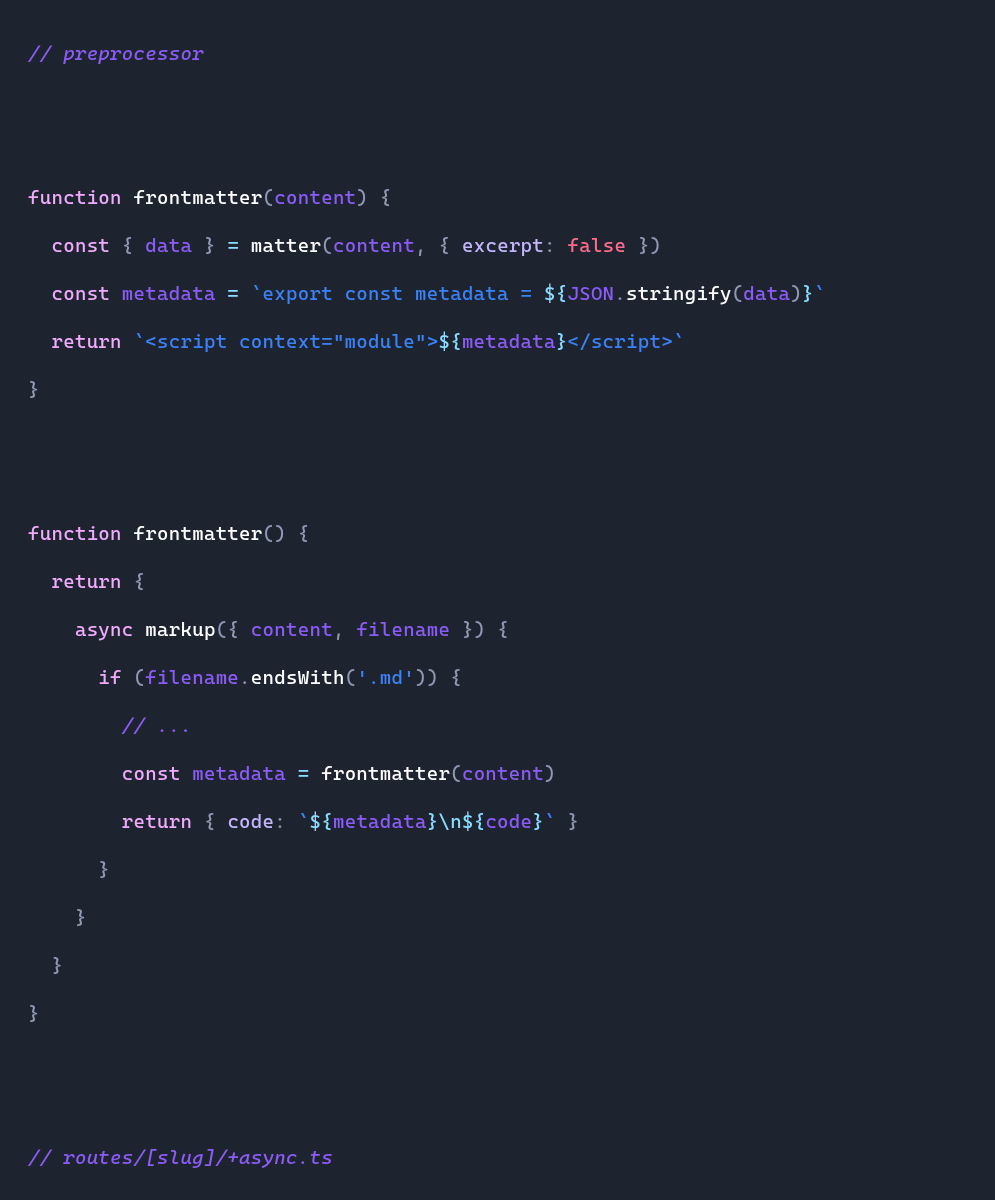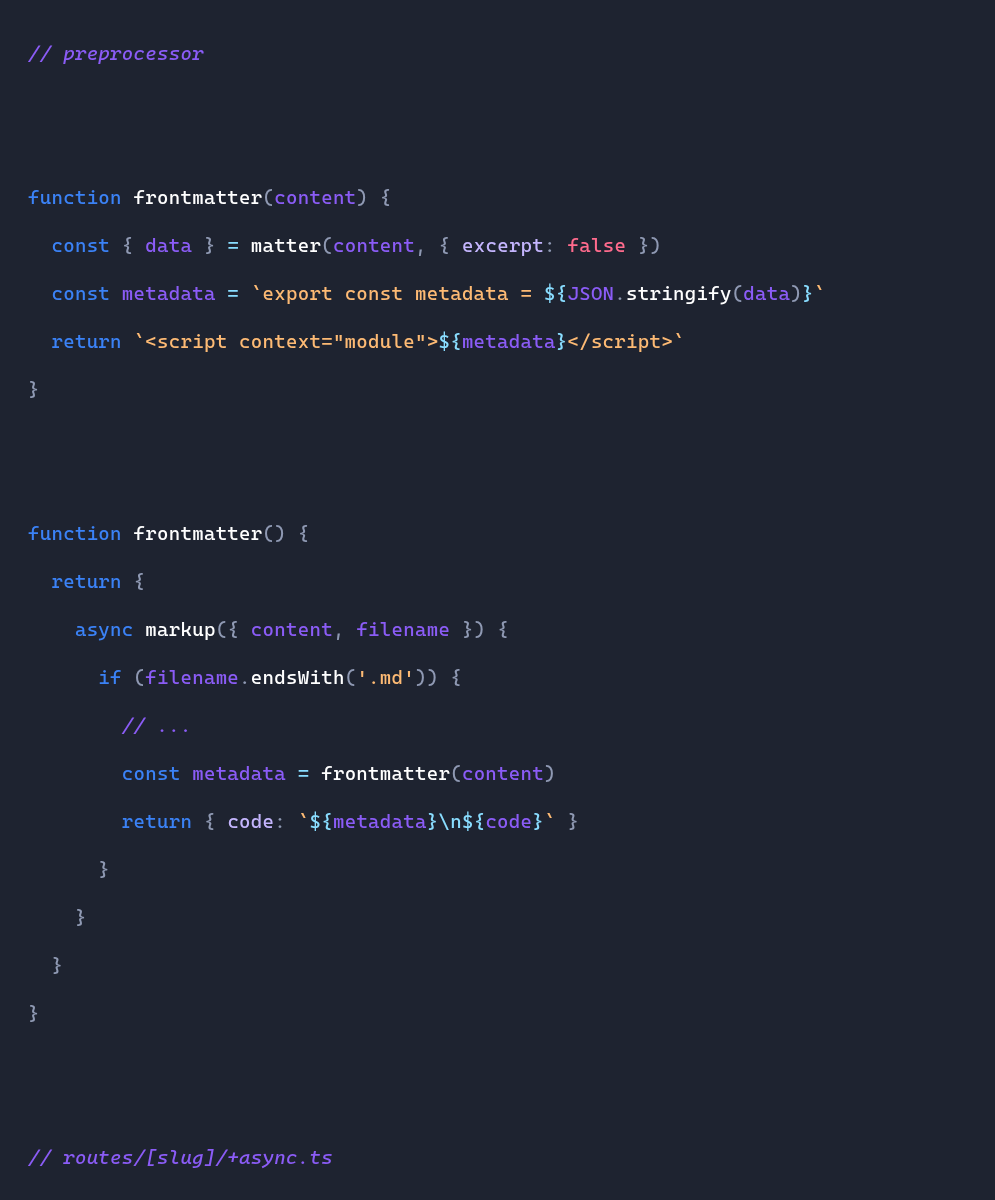--- a/index.html
+++ b/index.html
@@ -1,22 +1,22 @@
 <!DOCTYPE html>
 <html><head>
 <meta charset="utf-8">
 <style>
   html,body{margin:0;padding:0;width:995px;height:1200px;background:#1e2330;overflow:hidden}
   pre{margin:0;padding:30px 28px;font-family:"SF Mono","Monaco","Cascadia Code","Consolas",monospace;font-size:19.5px;line-height:48px;white-space:pre;letter-spacing:0.3px}
   .cm{color:#8b5cf6;font-style:italic}         
-  .kw{color:#3b82f6}                             
+  .kw{color:#f0abfc}                             
   .fn{color:#ffffff}                             
   .pl{color:#8b5cf6}                             
   .pn{color:#8f99b3}                             
-  .st{color:#fdba74}                             
+  .st{color:#3b82f6}                             
   .bo{color:#ff6b8d}                             
   .pr{color:#c4b5fd}                             
   .op{color:#89ddff}                             
   .es{color:#89ddff}                            
 </style>
 </head>
 <body>
 
 <pre id="code"><span class="cm">// preprocessor</span>
 

